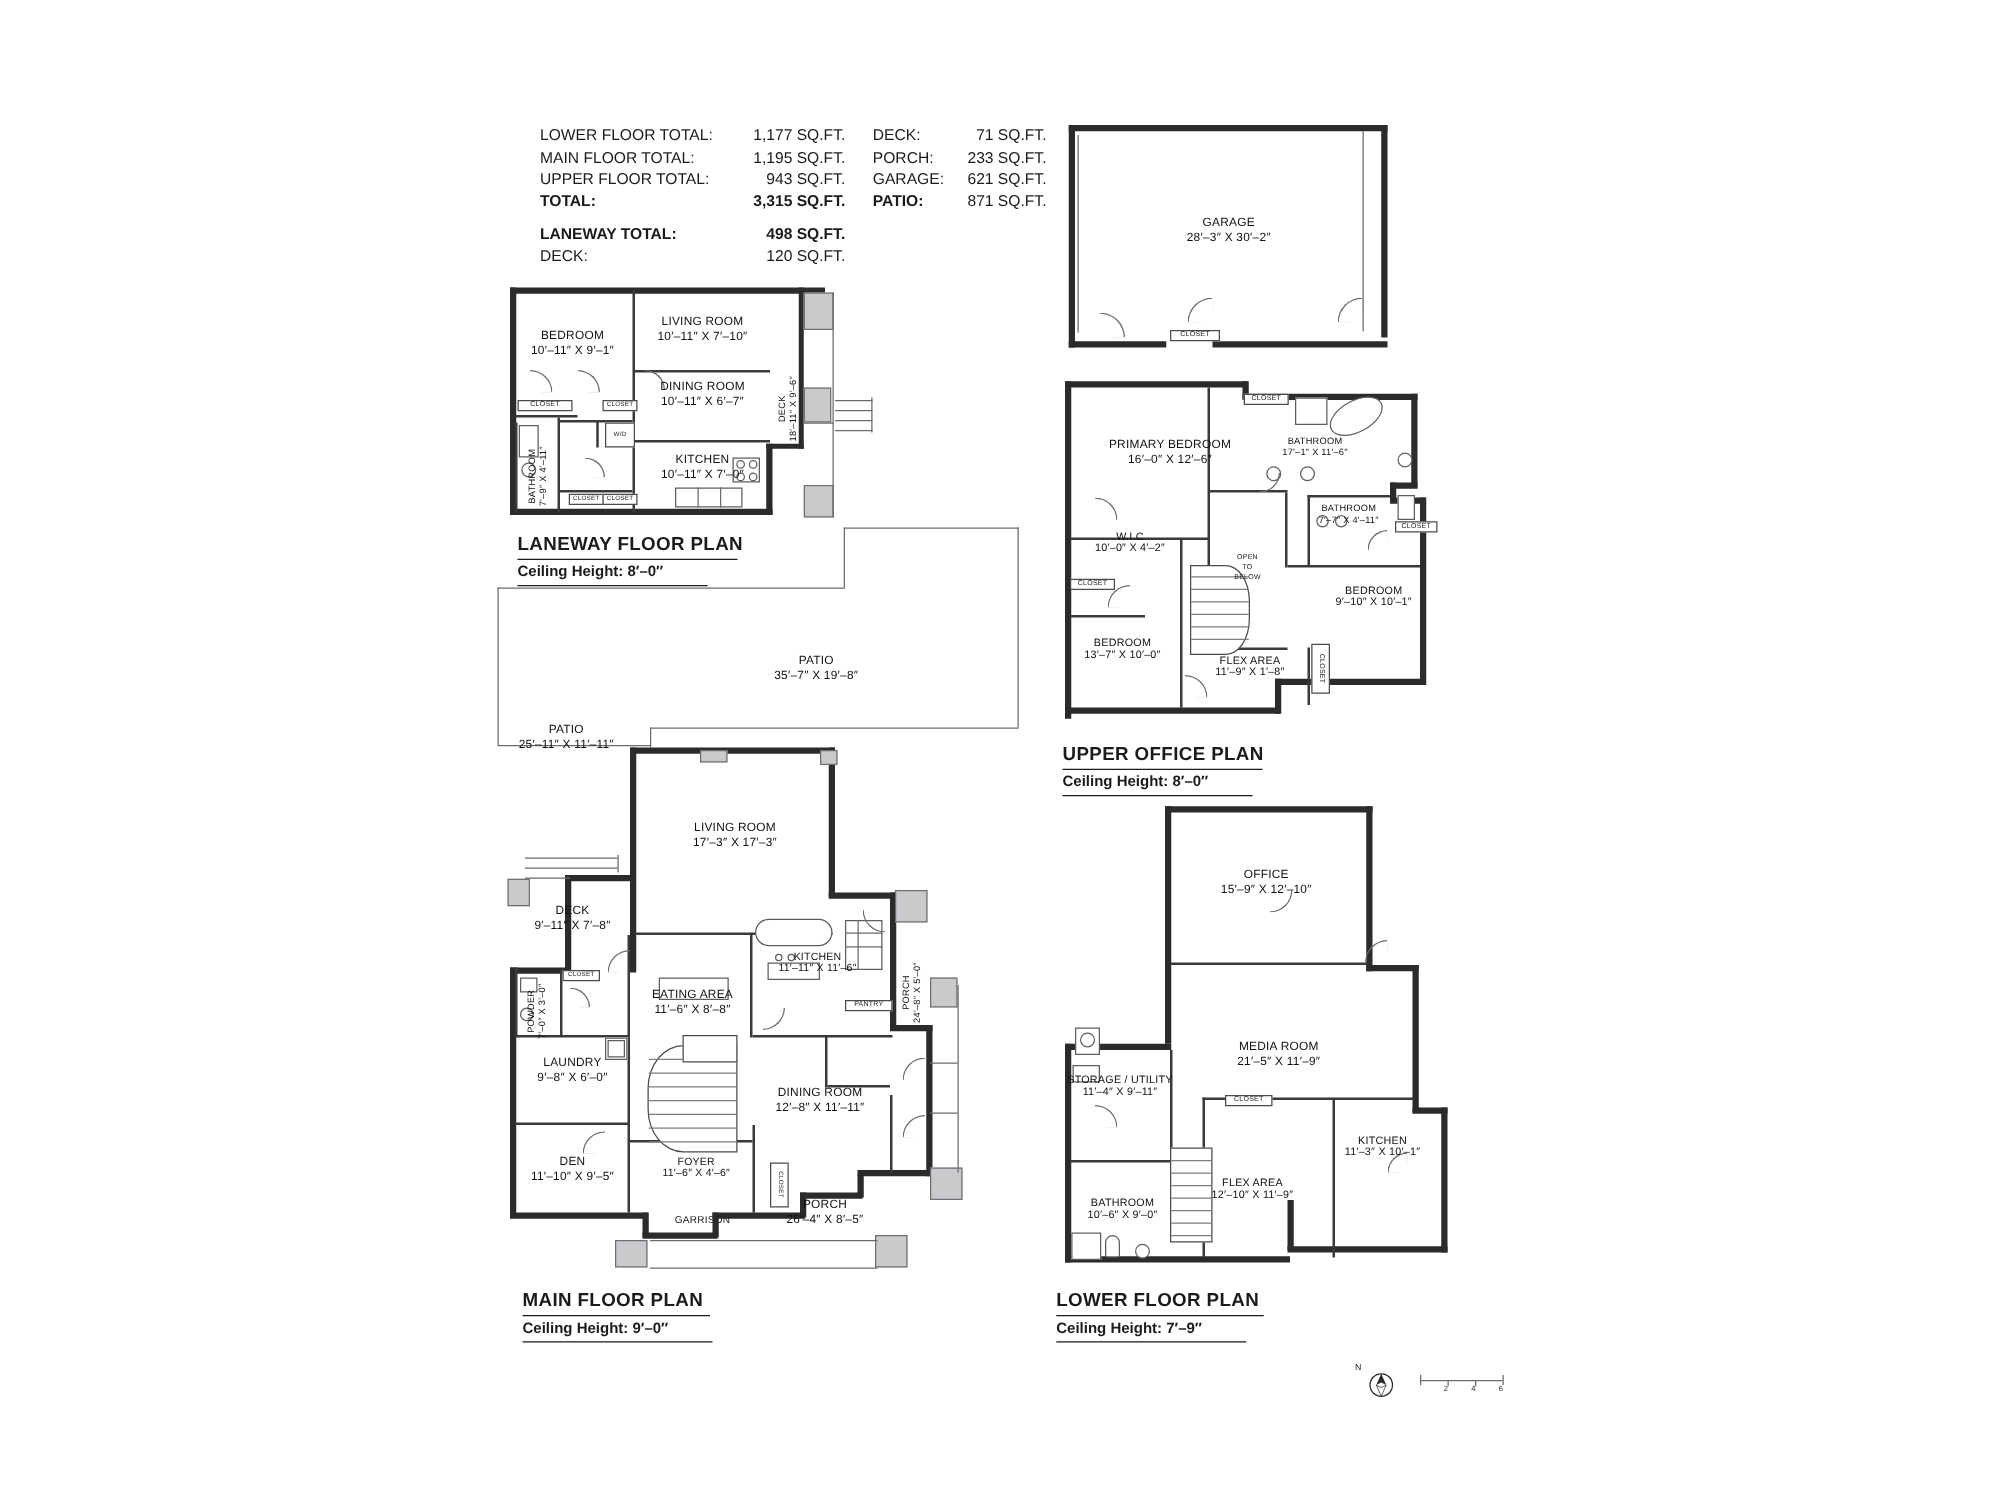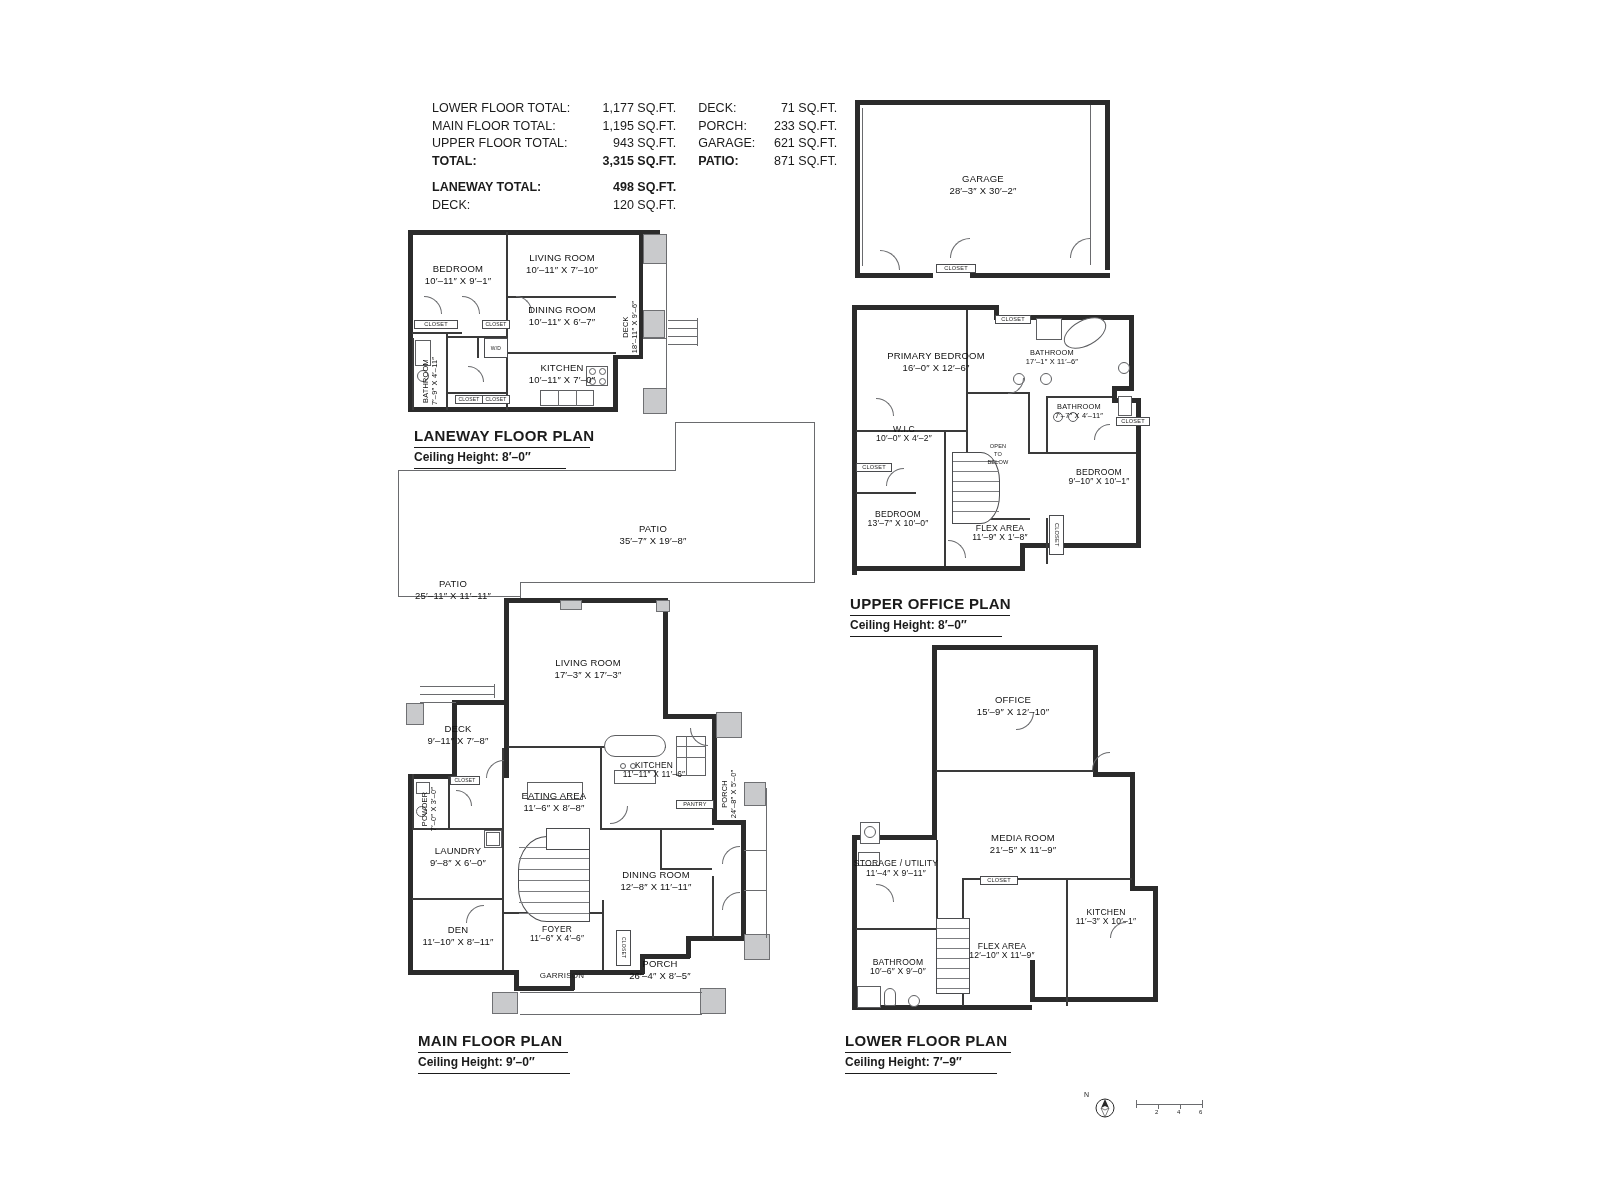--- a/index.html
+++ b/index.html
@@ -524,21 +524,21 @@
     <div class="room sm" style="left:608px;top:761px;width:92px;font-size:8.4px;">
       <span class="nm">KITCHEN</span>
       <span class="dm">11′–11″ X 11′–6″</span>
     </div>
     <div class="room" style="left:598px;top:869px;width:116px;">
       <span class="nm">DINING ROOM</span>
       <span class="dm">12′–8″ X 11′–11″</span>
     </div>
     <div class="room" style="left:410px;top:924px;width:96px;">
       <span class="nm">DEN</span>
-      <span class="dm">11′–10″ X 8′–11″</span>
+      <span class="dm">11′–10″ X 9′–5″</span>
     </div>
     <div class="room" style="left:410px;top:845px;width:96px;">
       <span class="nm">LAUNDRY</span>
       <span class="dm">9′–8″ X 6′–0″</span>
     </div>
     <div class="room sm" style="left:512px;top:925px;width:90px;font-size:8.4px;">
       <span class="nm">FOYER</span>
       <span class="dm">11′–6″ X 4′–6″</span>
     </div>
     <div class="room" style="left:410px;top:723px;width:96px;">

